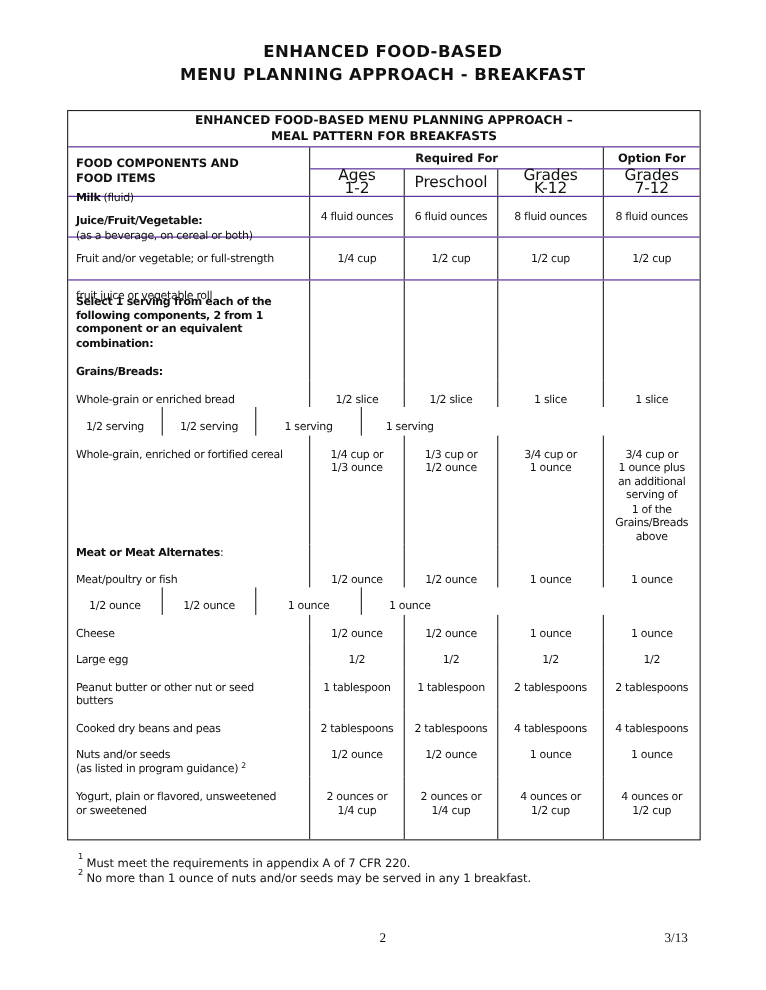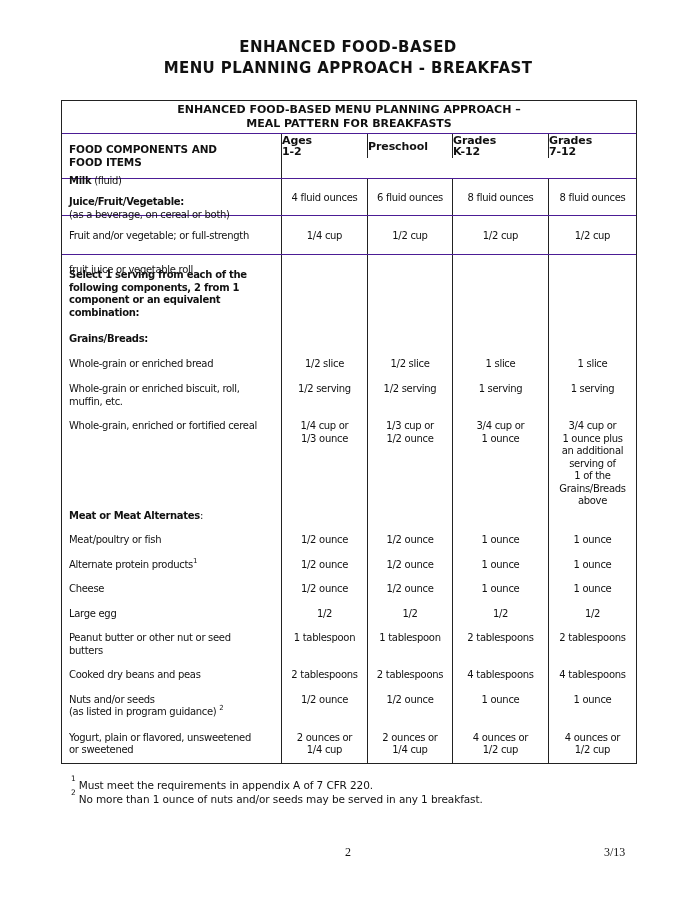--- a/index.html
+++ b/index.html
@@ -22,22 +22,22 @@
              text-align:center; font-weight:bold; font-size:11px; line-height:14px; letter-spacing:0; }
 
   .hdr { height:45px; display:flex; }
   .hleft { width:220px; padding-left:7px; display:flex; flex-direction:column; justify-content:center;
            font-weight:bold; font-size:10.5px; line-height:13px; letter-spacing:-0.1px; }
   .hright { width:354px; display:flex; flex-direction:column; }
   .hgroups { height:20px; display:flex; }
   .hgroup { display:flex; align-items:center; justify-content:center; font-weight:bold;
             font-size:10.5px; letter-spacing:-0.1px; }
   .hages { height:24px; display:flex; }
-  .hcol { display:flex; flex-direction:column; justify-content:center; text-align:left;
-          font-weight:bold; font-size:11px; line-height:11px; letter-spacing:-0.1px; }
+  .hcol { display:flex; flex-direction:column; justify-content:center; text-align:center;
+          font-weight:normal; font-size:14px; line-height:11px; letter-spacing:-0.1px; }
 
   .trow { display:flex; }
   .lblcell { width:220px; padding-left:7px; display:flex; flex-direction:column;
              justify-content:center; line-height:13px;gap:21px; }
   .vcell { display:flex; flex-direction:column; justify-content:center; text-align:center; line-height:13px; }
   .w1 { width:86px; } .w2 { width:85px; } .w3 { width:96px; } .w4 { width:87px; }
 
   .section { flex:1 1 auto; display:flex; flex-direction:column; overflow:hidden; }
   .srow { display:flex; flex:0 0 auto; }
   .srow.grow { flex:1 1 auto; }
@@ -71,20 +71,24 @@
       <div>ENHANCED FOOD-BASED MENU PLANNING APPROACH –</div>
       <div>MEAL PATTERN FOR BREAKFASTS</div>
     </div>
 
     <div class="hdr bb">
       <div class="hleft br">
         <div class="nw">FOOD COMPONENTS AND</div>
         <div class="nw">FOOD ITEMS</div>
       </div>
       <div class="hright">
+        <div class="hgroups bb">
+          <div class="hgroup br" style="width:267px">Required For</div>
+          <div class="hgroup" style="width:87px">Option For</div>
+        </div>
         <div class="hages">
           <div class="hcol br w1">
             <div>Ages</div>
             <div>1-2</div>
           </div>
           <div class="hcol br w2">
             <div>Preschool</div>
           </div>
           <div class="hcol br w3">
             <div>Grades</div>
@@ -154,24 +158,20 @@
             <div>1/2 slice</div>
           </div>
           <div class="scellv br" style="width: 96px; padding-top: 12px;">
             <div>1 slice</div>
           </div>
           <div class="scellv" style="width: 87px; padding-top: 12px;">
             <div>1 slice</div>
           </div>
         </div>
         <div class="srow">
-          <div class="scell0 br" style="padding-top: 13px;">
-            <div class="nw">Whole-grain or enriched biscuit, roll,</div>
-            <div class="nw">muffin, etc.</div>
-          </div>
           <div class="scellv br" style="width: 86px; padding-top: 13px;">
             <div>1/2 serving</div>
           </div>
           <div class="scellv br" style="width: 85px; padding-top: 13px;">
             <div>1/2 serving</div>
           </div>
           <div class="scellv br" style="width: 96px; padding-top: 13px;">
             <div>1 serving</div>
           </div>
           <div class="scellv" style="width: 87px; padding-top: 13px;">
@@ -224,23 +224,20 @@
             <div>1/2 ounce</div>
           </div>
           <div class="scellv br" style="width: 96px; padding-top: 12px;">
             <div>1 ounce</div>
           </div>
           <div class="scellv" style="width: 87px; padding-top: 12px;">
             <div>1 ounce</div>
           </div>
         </div>
         <div class="srow">
-          <div class="scell0 br" style="padding-top: 12px;">
-            <div class="nw">Alternate protein products<sup>1</sup></div>
-          </div>
           <div class="scellv br" style="width: 86px; padding-top: 12px;">
             <div>1/2 ounce</div>
           </div>
           <div class="scellv br" style="width: 85px; padding-top: 12px;">
             <div>1/2 ounce</div>
           </div>
           <div class="scellv br" style="width: 96px; padding-top: 12px;">
             <div>1 ounce</div>
           </div>
           <div class="scellv" style="width: 87px; padding-top: 12px;">

